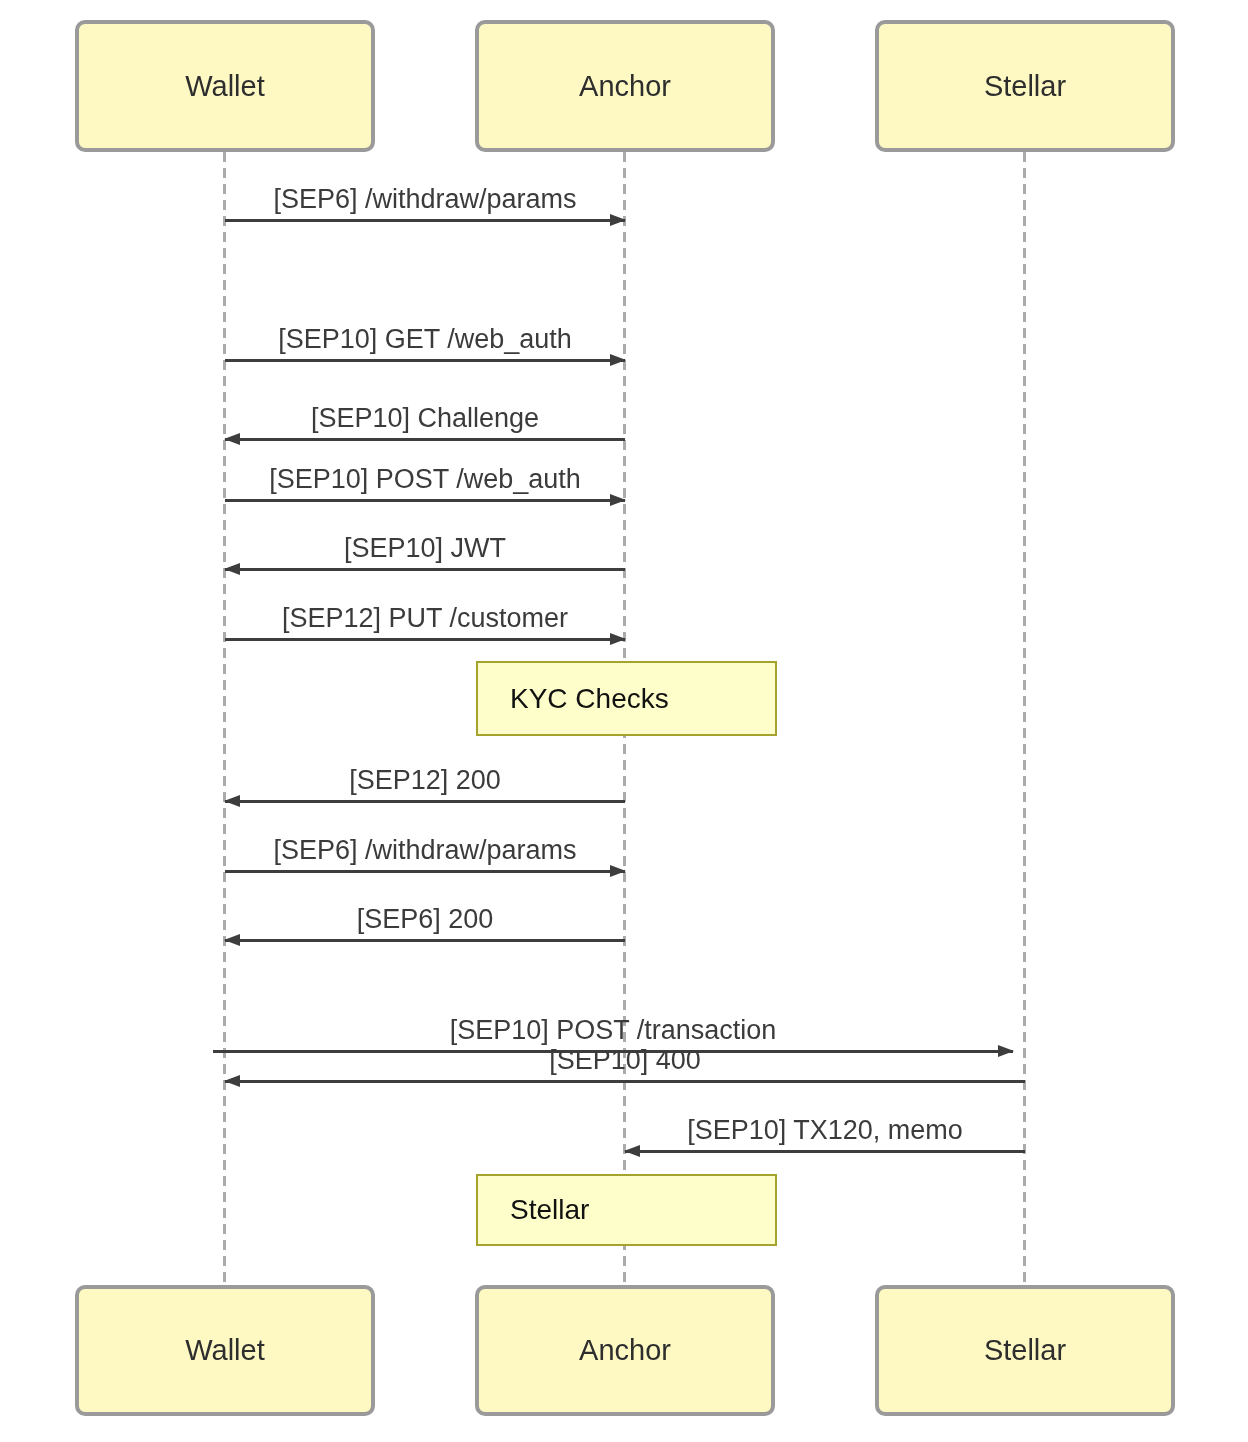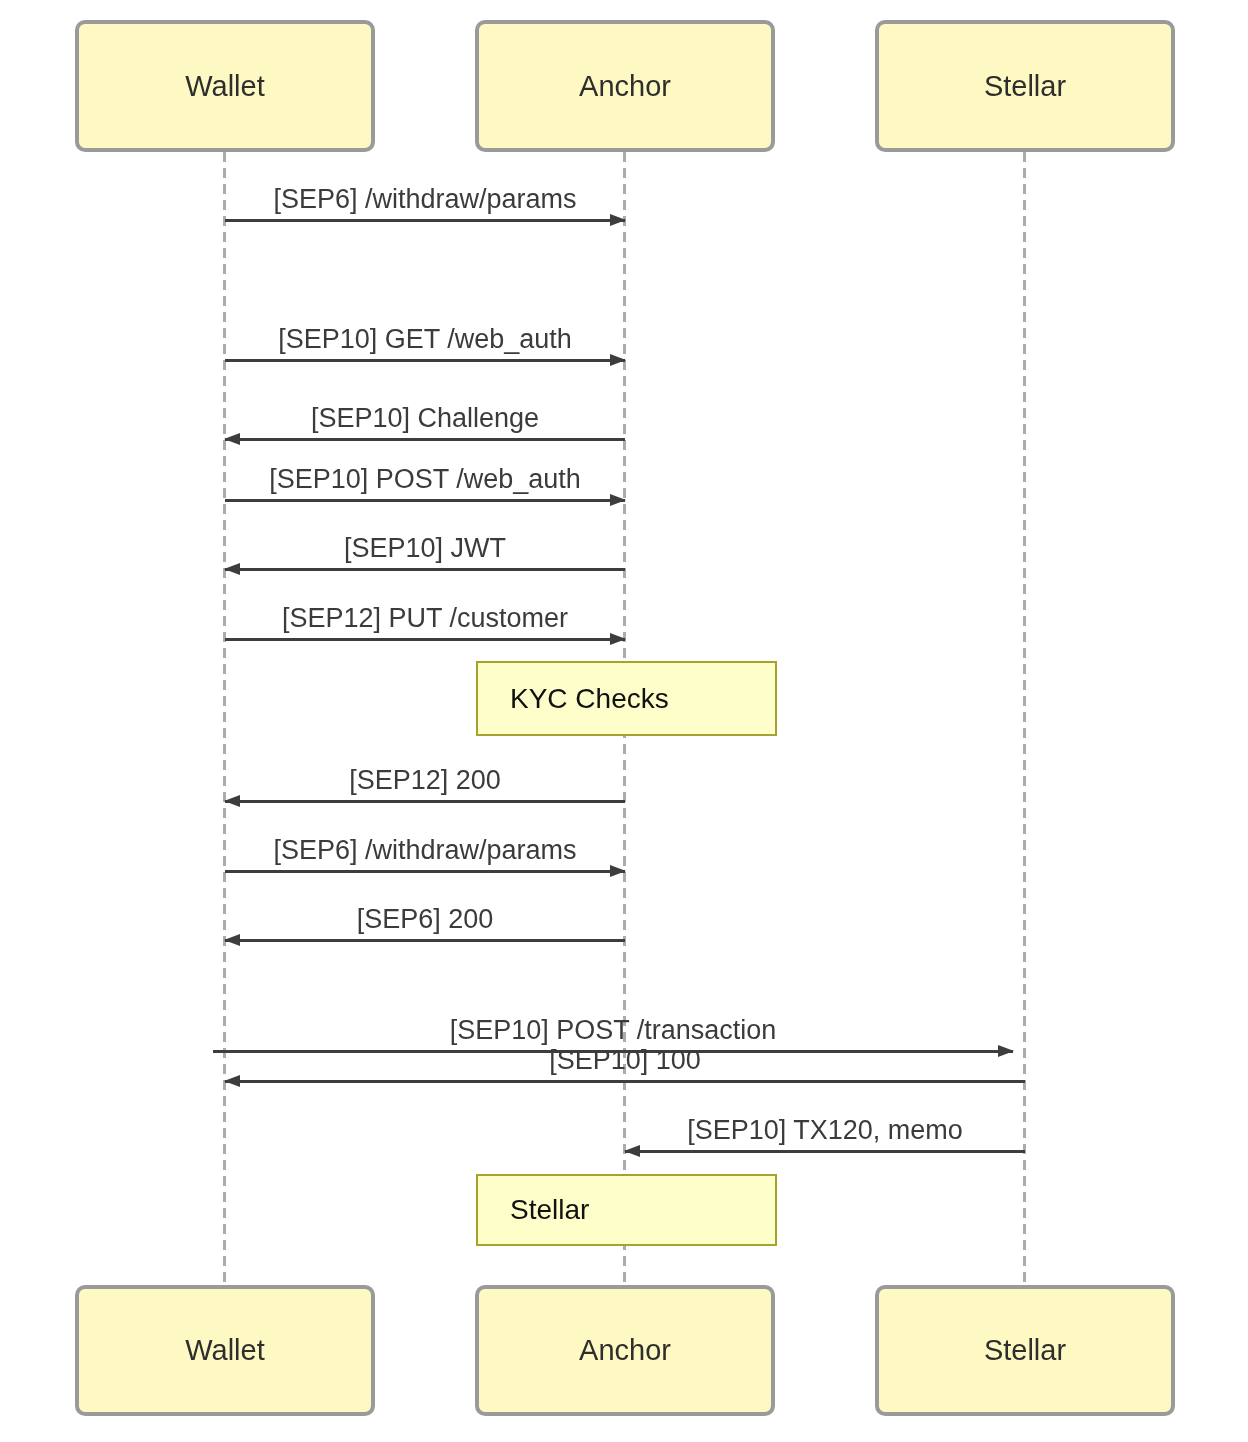--- a/index.html
+++ b/index.html
@@ -127,21 +127,21 @@
     <div class="lbl">[SEP6] 200</div>
     <div class="ln"></div>
   </div>
 
   <div class="msg dir-right" style="left:213px;top:976px;width:800px;margin-top:40px;">
     <div class="lbl">[SEP10] POST /transaction</div>
     <div class="ln"></div>
   </div>
 
   <div class="msg dir-left" style="left:225px;top:1046px;width:800px;">
-    <div class="lbl">[SEP10] 100</div>
+    <div class="lbl">[SEP10] 400</div>
     <div class="ln"></div>
   </div>
 
   <div class="msg dir-left" style="left:625px;top:1116px;width:400px;">
     <div class="lbl">[SEP10] TX120, memo</div>
     <div class="ln"></div>
   </div>
 
   <div class="note" style="left:476px;top:1174px;width:301px;height:72px;">
     <span>Stellar</span>

